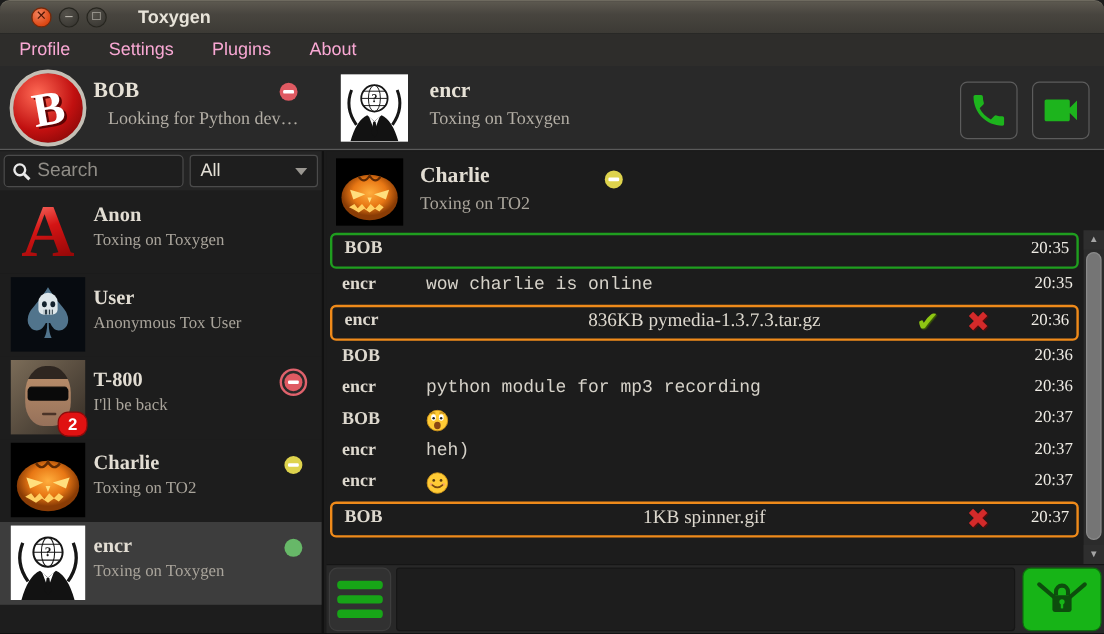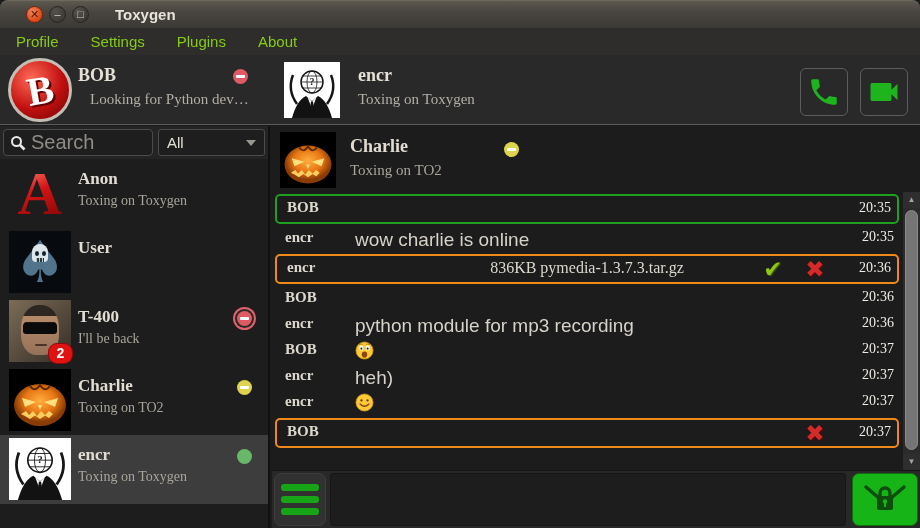--- a/index.html
+++ b/index.html
@@ -13,21 +13,21 @@
   .winbtns { display:flex; gap:6px; margin-left:26px; }
   .winbtn { width:17px; height:17px; border-radius:50%; display:flex; align-items:center; justify-content:center;
     font-size:11px; line-height:1; cursor:default; }
   .winbtn.close { background:radial-gradient(circle at 35% 30%,#f3825e,#dd4814 70%); border:1px solid #772708; color:#4d1605; font-weight:bold; }
   .winbtn.minmax { background:radial-gradient(circle at 35% 30%,#55524b,#3b3934 75%); border:1px solid #26251f; color:#cfcbc2; }
   .win-title { margin-left:26px; font-weight:bold; font-size:15px; color:#e8e4da; }
 
   
   .menubar { position:absolute; left:0; top:28px; width:920px; height:27px; background:#2e2d2b;
     display:flex; align-items:center; padding-left:12px; }
-  .menu-item { color:#84cc16; font-size:15px; margin-right:24px; padding:2px 4px; }
+  .menu-item { color:#f9a8d4; font-size:15px; margin-right:24px; padding:2px 4px; }
 
   
   .toppanel { position:absolute; left:0; top:55px; width:920px; height:70px; background:#292929;
     border-bottom:1px solid #5a5a5a; }
   .avatar { position:absolute; overflow:hidden; }
   .bob-av { left:8px; top:3px; width:64px; height:64px; border-radius:50%;
     background:radial-gradient(circle at 35% 30%,#ff6a55,#c11010 55%,#6e0404); border:3px solid #c4bfb5;
     display:flex; align-items:center; justify-content:center; }
   .bob-av span { font-family:"Liberation Serif",serif; font-weight:bold; font-size:40px; color:#fff;
     transform:rotate(-10deg); text-shadow:2px 2px 0 #5e0303; }
@@ -50,21 +50,21 @@
   .kb-btn { position:absolute; left:740px; top:76px; width:46px; height:32px; display:flex; align-items:center; justify-content:center; background:transparent; border:none; }
   .call-btn { position:absolute; top:13px; width:48px; height:48px; border:1px solid #5c5c5c; border-radius:6px;
     background:transparent; display:flex; align-items:center; justify-content:center; }
   .call-btn.audio { left:800px; } .call-btn.video { left:860px; }
 
   
   .sidebar { position:absolute; left:0; top:126px; width:270px; height:402px; background:#1d1d1d; border-right:2px solid #111; }
   .search-row { position:relative; height:33px; background:#242424; }
   .search-box { position:absolute; left:3px; top:3px; width:150px; height:27px; background:#1e1e1e;
     border:1px solid #4b4b4b; border-radius:4px; display:flex; align-items:center; }
-  .search-box input { background:transparent; border:none; outline:none; color:#fdba74; font-size:20px; width:110px; }
+  .search-box input { background:transparent; border:none; outline:none; color:#fdba74; font-size:16px; width:110px; }
   .search-box input::placeholder { color:#8f8c86; }
   .mag { margin:0 5px 0 6px; }
   .filter-box { position:absolute; left:158px; top:3px; width:107px; height:27px; background:#1e1e1e;
     border:1px solid #4b4b4b; border-radius:3px; display:flex; align-items:center; justify-content:space-between;
     padding:0 8px; color:#e4e0d6; font-size:15px; }
   .filter-arrow { width:0; height:0; border-left:5px solid transparent; border-right:5px solid transparent; border-top:6px solid #9a9791; }
 
   .contact { position:relative; height:69px; background:#1d1d1d; }
   .contact.selected { background:#3d3d3d; }
   .c-av { position:absolute; left:9px; top:3px; width:62px; height:62px; overflow:hidden; }
@@ -101,21 +101,21 @@
   .banner { position:absolute; left:0; top:0; width:648px; height:66px; }
   .banner-av { left:8px; top:6px; width:56px; height:56px; }
   .b-name { position:absolute; left:78px; top:10px; font-family:"Liberation Serif",serif; font-weight:bold; font-size:18px; color:#e2ddd3; }
   .b-status { position:absolute; left:78px; top:36px; font-family:"Liberation Serif",serif; font-size:15px; color:#a9a49b; }
   .b-dot { left:232px; top:16px; }
 
   .messages { position:absolute; left:0; top:66px; width:630px; height:278px; }
   .msg { position:relative; height:26px; }
   .msg .sender { position:absolute; left:13px; top:3px; width:70px; font-family:"Liberation Serif",serif;
     font-weight:bold; font-size:15px; color:#ddd8ce; }
-  .msg .text { position:absolute; left:83px; top:3px; font-family:Liberation Sans, sans-serif; font-size:19px; color:#d6d2c9; }
+  .msg .text { position:absolute; left:83px; top:3px; font-family:Liberation Mono, monospace; font-size:15px; color:#d6d2c9; }
   .msg .time { position:absolute; right:8px; top:3px; font-family:"Liberation Serif",serif; font-size:14px; color:#efece5; }
   .filebox { position:relative; height:30px; margin:2px 3px; border-radius:5px; }
   .filebox.done { border:2px solid #1f9e1f; }
   .filebox.pending { border:2px solid #ef8a1a; }
   .filebox .sender { position:absolute; left:10px; top:3px; font-family:"Liberation Serif",serif; font-weight:bold; font-size:15px; color:#ddd8ce; }
   .filebox .flabel { position:absolute; left:0; right:0; top:3px; text-align:center;
     font-family:"Liberation Serif",serif; font-size:16px; color:#ddd8ce; }
   .filebox .time { position:absolute; right:6px; top:4px; font-family:"Liberation Serif",serif; font-size:14px; color:#efece5; }
   .ft-btn { position:absolute; top:-2px; width:32px; height:30px; background:transparent; border:none;
     font-size:23px; font-weight:bold; line-height:30px; text-align:center; font-family:"DejaVu Sans",sans-serif; }
@@ -231,29 +231,30 @@
       <div class="c-name">Anon</div>
       <div class="c-status">Toxing on Toxygen</div>
     </div>
 
     <div class="contact">
       <div class="c-av spade-av">
         <span class="spade">♠</span>
           <span class="skull"></span>
       </div>
       <div class="c-name">User</div>
+      <div class="c-status">Anonymous Tox User</div>
     </div>
 
     <div class="contact">
       <div class="c-av t800-av">
         <div class="t800-face"></div>
           <div class="t800-shades"></div>
           <div class="t800-mouth"></div>
       </div>
-      <div class="c-name">T-400</div>
+      <div class="c-name">T-800</div>
       <div class="c-status">I'll be back</div>
       <div class="dot busy ring c-dot"></div>
       <div class="badge">2</div>
     </div>
 
     <div class="contact">
       <div class="c-av pumpkin-bg">
         <svg viewBox="0 0 62 62" width="62" height="62">
           <defs>
               <radialGradient id="pg1" cx="50%" cy="40%">
@@ -386,20 +387,21 @@
             <circle cx="13.2" cy="7.8" r="1.2" fill="#5a3b10"></circle>
           <circle cx="4.6" cy="11.2" r="1.4" fill="#f9a36a" opacity="0.8"></circle>
             <circle cx="15.4" cy="11.2" r="1.4" fill="#f9a36a" opacity="0.8"></circle>
           <path d="M5.6 11.8 Q10 16 14.4 11.8" stroke="#7a4a10" stroke-width="1.5" fill="none" stroke-linecap="round"></path>
         </svg>
         <span class="time">20:37</span>
       </div>
 
       <div class="filebox pending">
         <span class="sender">BOB</span>
+        <span class="flabel">1KB spinner.gif</span>
         <button class="ft-btn ft-decline">✖</button>
         <span class="time">20:37</span>
       </div>
     </div>
 
     <div class="scrollbar">
       <div class="sb-arrow sb-up">▲</div>
       <div class="sb-thumb"></div>
       <div class="sb-arrow sb-down">▼</div>
     </div>

